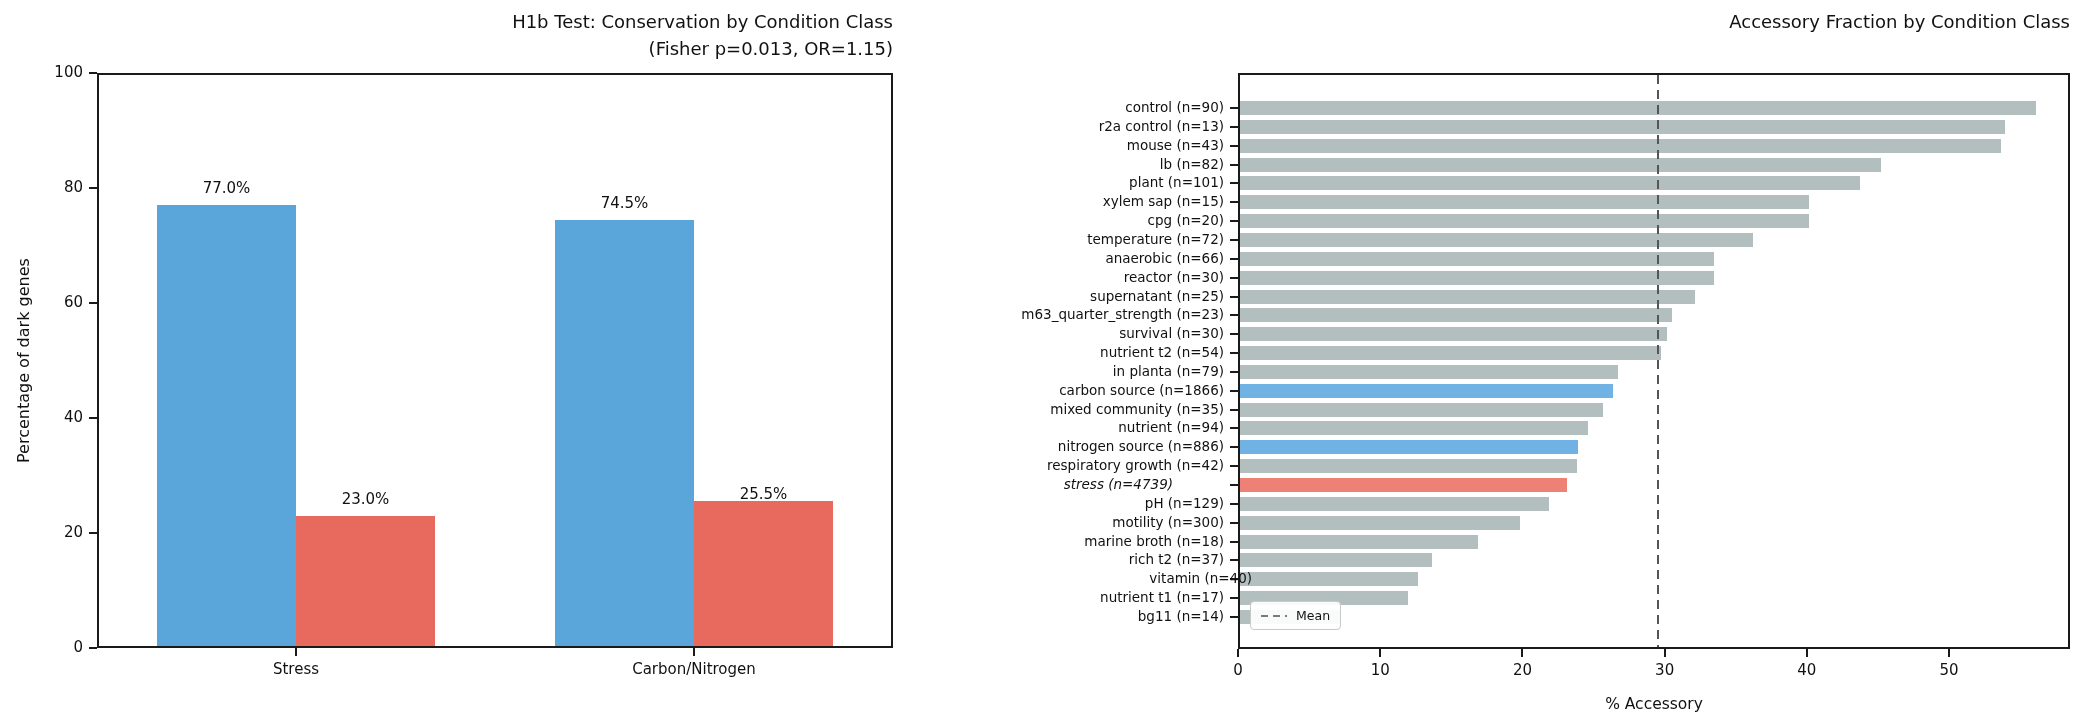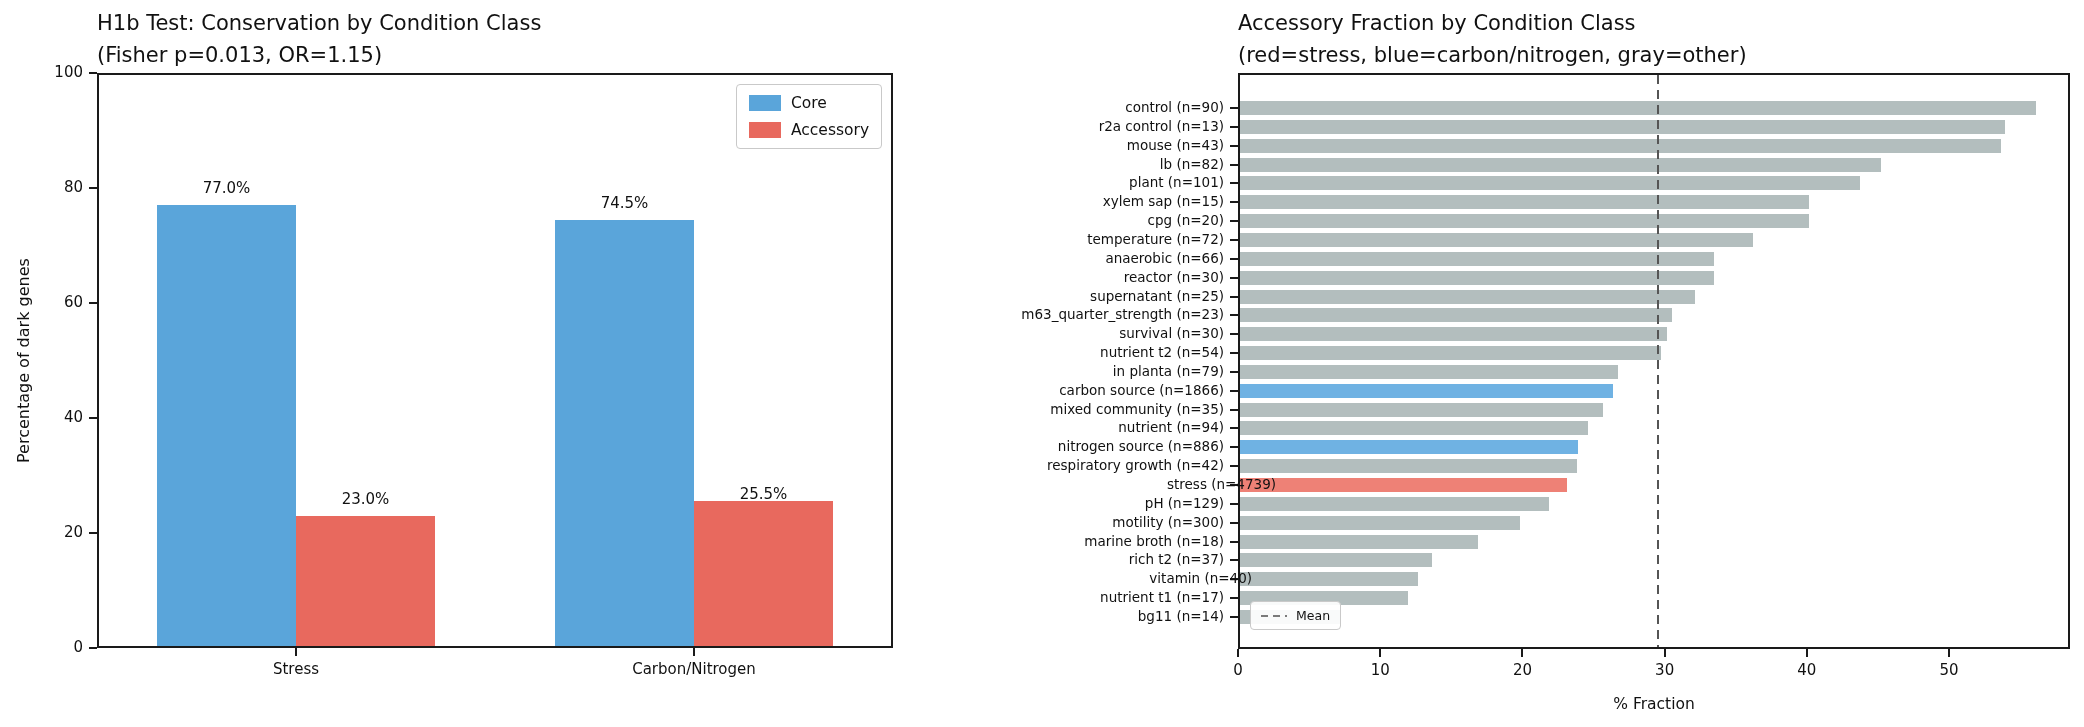--- a/index.html
+++ b/index.html
@@ -1,21 +1,21 @@
 <!DOCTYPE html>
 <html><head>
 <meta charset="utf-8">
 <style>
   html,body{margin:0;padding:0;background:#fff;}
   .figure{
     position:relative; width:2084px; height:727px; background:#ffffff;
     font-family:"DejaVu Sans","Liberation Sans",sans-serif; color:#111; overflow:hidden;
   }
   .abs{position:absolute;}
-  .title-block{position:absolute; text-align:left; font-size:21px; line-height:1.5; color:#111;}
+  .title-block{position:absolute; text-align:right; font-size:18px; line-height:1.5; color:#111;}
   .axes{position:absolute; border:2px solid #1a1a1a; box-sizing:border-box; background:#fff;}
   .ylabel{
     position:absolute; writing-mode:vertical-rl; transform:rotate(180deg);
     display:flex; align-items:center; justify-content:center; font-size:16px; color:#111;
   }
   .xlabel{position:absolute; text-align:center; font-size:15.5px; color:#111;}
   .bar{position:absolute;}
   .bar-label{position:absolute; font-size:15px; color:#111; text-align:center; white-space:nowrap;}
   .tick{position:absolute; background:#1a1a1a;}
   .tick-label{position:absolute; font-size:15px; color:#111; white-space:nowrap;}
@@ -45,26 +45,25 @@
     <div>H1b Test: Conservation by Condition Class</div>
     <div>(Fisher p=0.013, OR=1.15)</div>
   </div>
 
   <div class="ylabel" style="left:14px; top:73px; height:575px;">Percentage of dark genes</div>
 
   <div class="axes" style="left:97px; top:73px; width:796px; height:575px;"></div>
 
   <div class="title-block" style="left:1238px; top:8px; width:832px;">
     <div>Accessory Fraction by Condition Class</div>
-    <div>(red=stress, blue=carbon/nitrogen, gray=other)</div>
   </div>
 
   <div class="axes" style="left:1238px; top:73px; width:832px; height:576px;"></div>
 
-  <div class="xlabel" style="left:1238px; top:695px; width:832px;">% Fraction</div>
+  <div class="xlabel" style="left:1238px; top:695px; width:832px;">% Accessory</div>
 
   <div id="dyn" class="abs" style="left:0; top:0; width:100%; height:100%;">
       <div class="tick" style="left: 89px; top: 647px; width: 8px; height: 2px;"></div>
       <div class="tick-label" style="left: 39px; top: 638px; width: 44px; text-align: right;">0</div>
       <div class="tick" style="left: 89px; top: 532px; width: 8px; height: 2px;"></div>
       <div class="tick-label" style="left: 39px; top: 523px; width: 44px; text-align: right;">20</div>
       <div class="tick" style="left: 89px; top: 417px; width: 8px; height: 2px;"></div>
       <div class="tick-label" style="left: 39px; top: 408px; width: 44px; text-align: right;">40</div>
       <div class="tick" style="left: 89px; top: 302px; width: 8px; height: 2px;"></div>
       <div class="tick-label" style="left: 39px; top: 293px; width: 44px; text-align: right;">60</div>
@@ -151,21 +150,21 @@
       <div class="tick" style="left: 1230px; top: 427.45px; width: 8px; height: 2px;"></div>
       <div class="cat-label" style="left: 908px; top: 419.45px; width: 316px;">nutrient (n=94)</div>
       <div class="bar" style="left: 1240px; top: 440.3px; width: 338.489px; height: 14px; background: rgb(111, 178, 227);"></div>
       <div class="tick" style="left: 1230px; top: 446.3px; width: 8px; height: 2px;"></div>
       <div class="cat-label" style="left: 908px; top: 438.3px; width: 316px;">nitrogen source (n=886)</div>
       <div class="bar" style="left: 1240px; top: 459.15px; width: 337.067px; height: 14px; background: rgb(179, 190, 190);"></div>
       <div class="tick" style="left: 1230px; top: 465.15px; width: 8px; height: 2px;"></div>
       <div class="cat-label" style="left: 908px; top: 457.15px; width: 316px;">respiratory growth (n=42)</div>
       <div class="bar" style="left: 1240px; top: 478px; width: 327.111px; height: 14px; background: rgb(238, 129, 118);"></div>
       <div class="tick" style="left: 1230px; top: 484px; width: 8px; height: 2px;"></div>
-      <div class="cat-label" style="left: 960px; top: 476px; width: 316px;">stress (n=4739)</div>
+      <div class="cat-label" style="left: 857px; top: 476px; width: 316px; font-style: italic;">stress (n=4739)</div>
       <div class="bar" style="left: 1240px; top: 496.85px; width: 308.622px; height: 14px; background: rgb(179, 190, 190);"></div>
       <div class="tick" style="left: 1230px; top: 502.85px; width: 8px; height: 2px;"></div>
       <div class="cat-label" style="left: 908px; top: 494.85px; width: 316px;">pH (n=129)</div>
       <div class="bar" style="left: 1240px; top: 515.7px; width: 280.178px; height: 14px; background: rgb(179, 190, 190);"></div>
       <div class="tick" style="left: 1230px; top: 521.7px; width: 8px; height: 2px;"></div>
       <div class="cat-label" style="left: 908px; top: 513.7px; width: 316px;">motility (n=300)</div>
       <div class="bar" style="left: 1240px; top: 534.55px; width: 237.511px; height: 14px; background: rgb(179, 190, 190);"></div>
       <div class="tick" style="left: 1230px; top: 540.55px; width: 8px; height: 2px;"></div>
       <div class="cat-label" style="left: 908px; top: 532.55px; width: 316px;">marine broth (n=18)</div>
       <div class="bar" style="left: 1240px; top: 553.4px; width: 192px; height: 14px; background: rgb(179, 190, 190);"></div>
@@ -176,29 +175,19 @@
       <div class="cat-label" style="left: 936px; top: 570.25px; width: 316px;">vitamin (n=40)</div>
       <div class="bar" style="left: 1240px; top: 591.1px; width: 167.822px; height: 14px; background: rgb(179, 190, 190);"></div>
       <div class="tick" style="left: 1230px; top: 597.1px; width: 8px; height: 2px;"></div>
       <div class="cat-label" style="left: 908px; top: 589.1px; width: 316px;">nutrient t1 (n=17)</div>
       <div class="bar" style="left: 1240px; top: 609.95px; width: 100.978px; height: 14px; background: rgb(179, 190, 190);"></div>
       <div class="tick" style="left: 1230px; top: 615.95px; width: 8px; height: 2px;"></div>
       <div class="cat-label" style="left: 908px; top: 607.95px; width: 316px;">bg11 (n=14)</div>
       <div class="mean-line" style="left: 1656.56px; top: 75px; height: 572px;"></div>
     </div>
 
-  <div class="legend" style="left:736px; top:84px;">
-    <div class="legend-item">
-      <span class="swatch" id="swatch-core" style="background: rgb(90, 165, 218);"></span>
-      <span>Core</span>
-    </div>
-    <div class="legend-item">
-      <span class="swatch" id="swatch-accessory" style="background: rgb(232, 105, 94);"></span>
-      <span>Accessory</span>
-    </div>
-  </div>
 
   <div class="legend-mean" style="left:1250px; top:601px;">
     <span class="dash-sample"></span>
     <span>Mean</span>
   </div>
 
 </div>
 
 </body></html>

